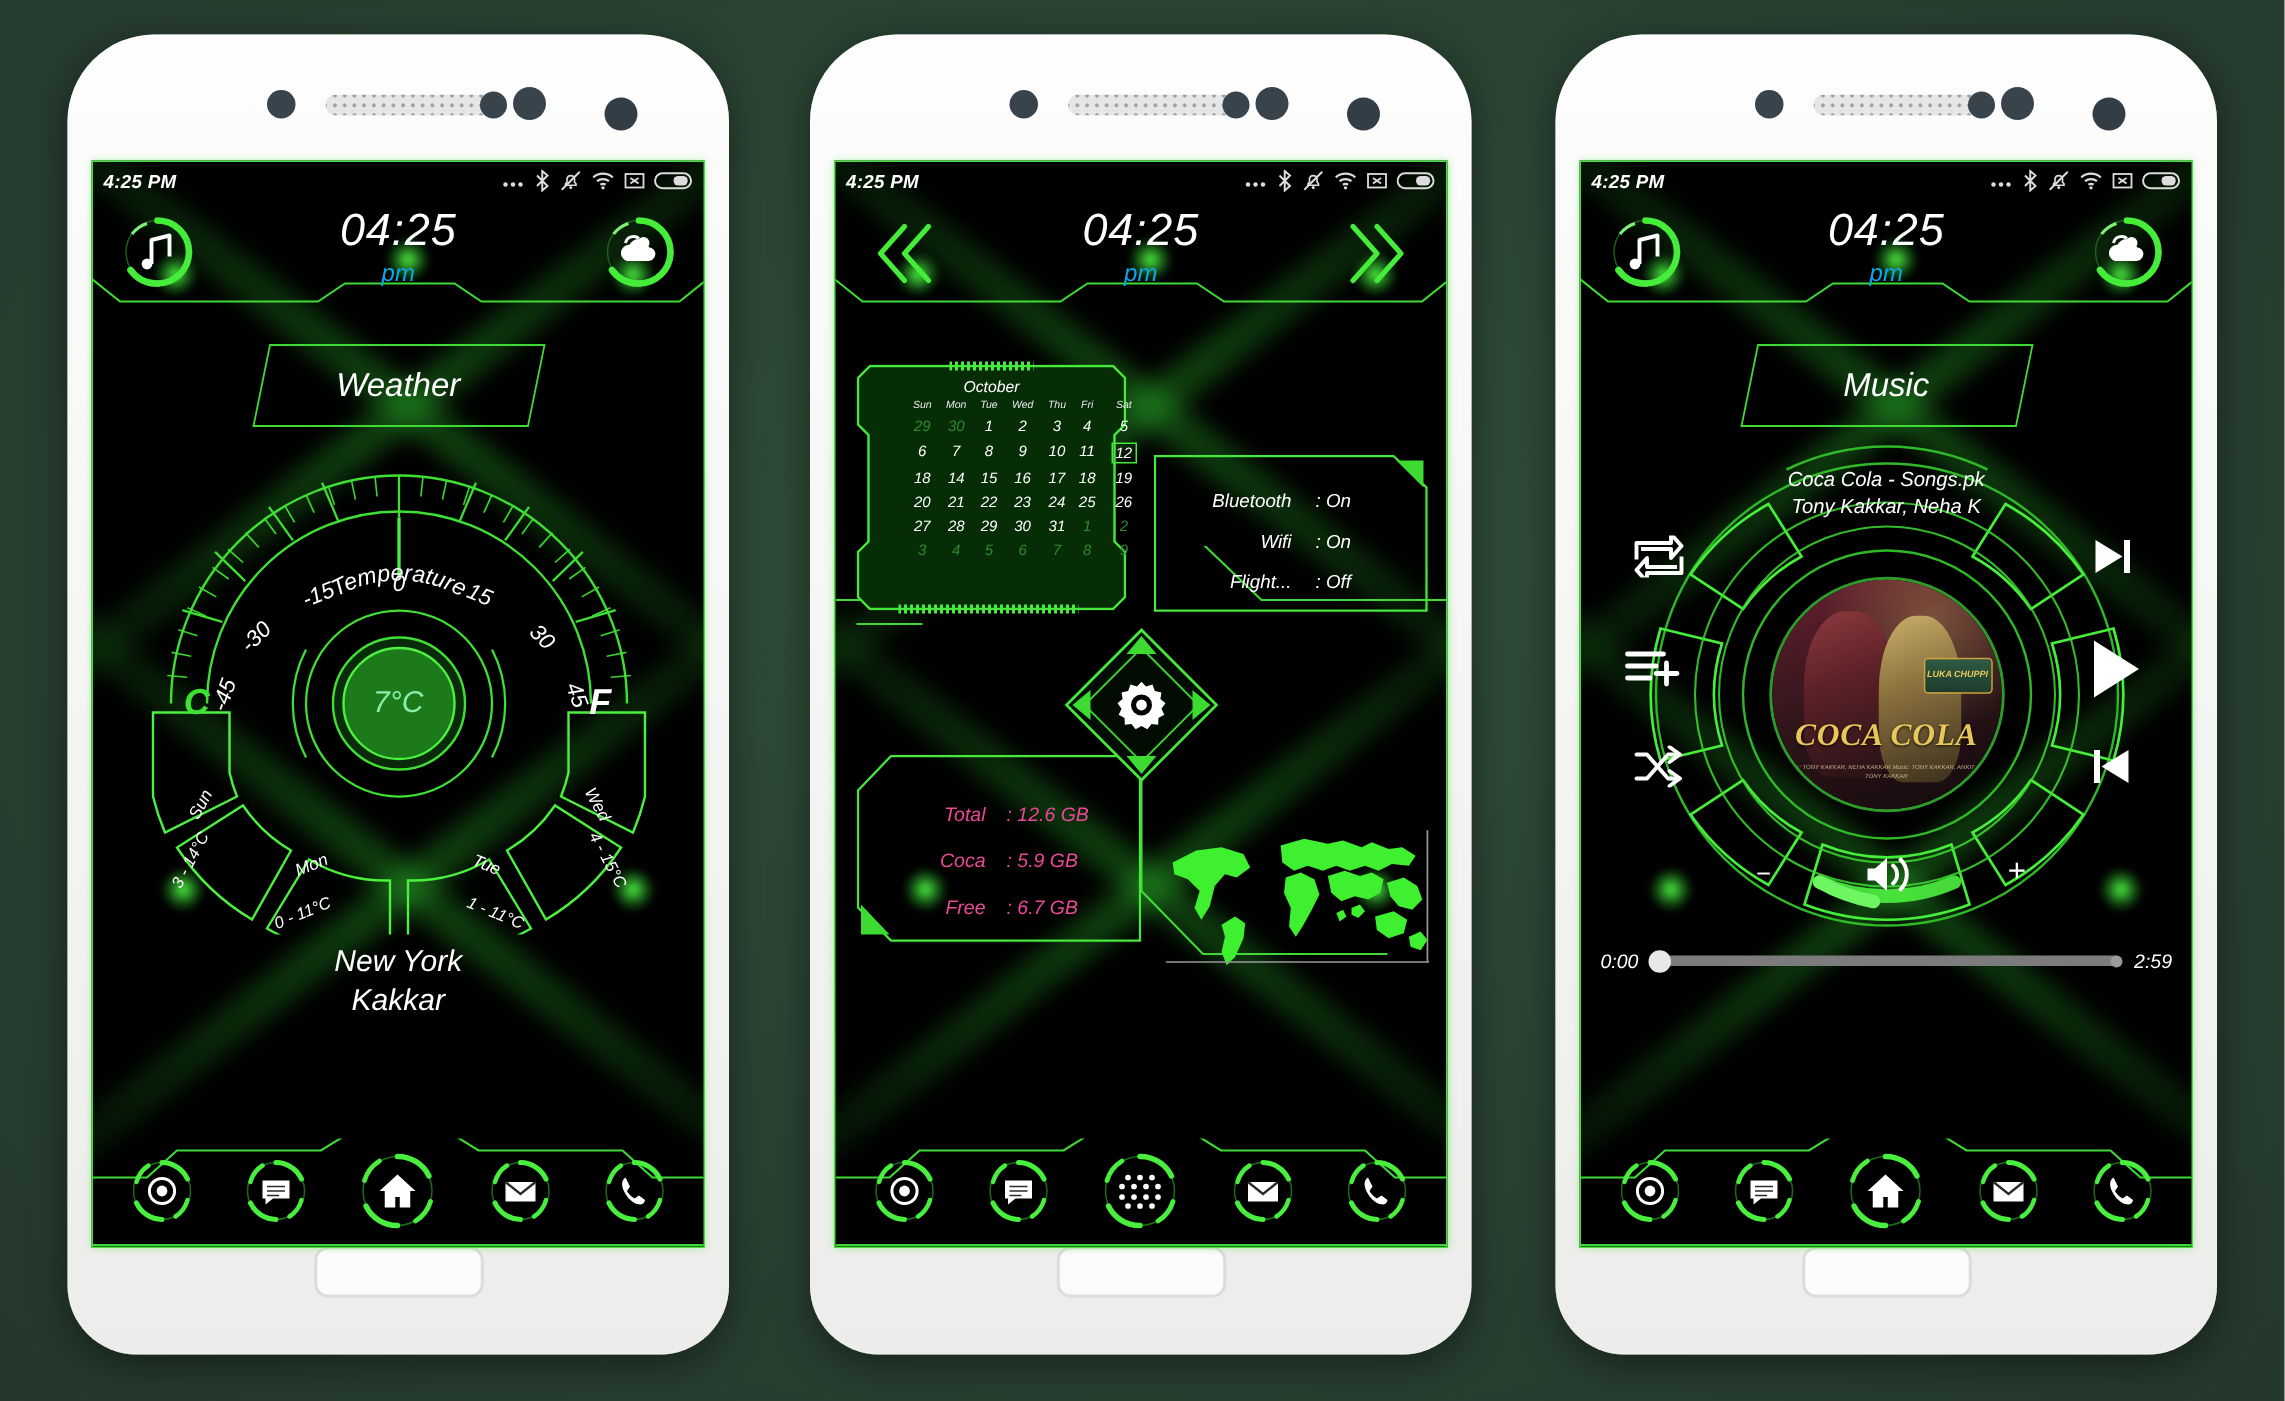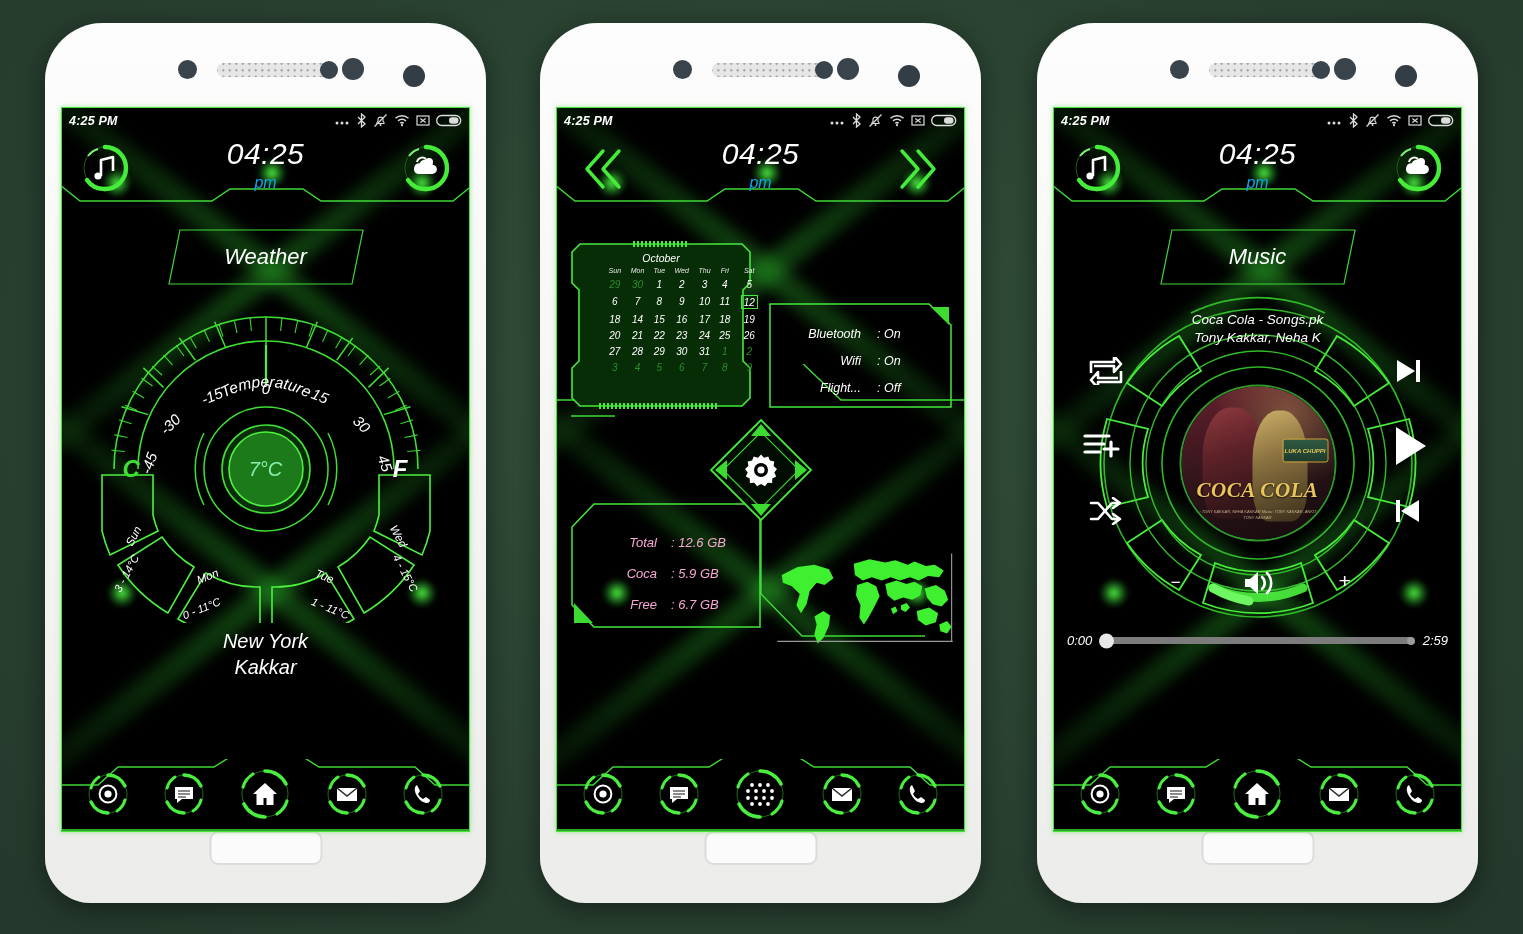--- a/index.html
+++ b/index.html
@@ -111,21 +111,21 @@
   .tg-v { width:64px; padding-left:16px; }
 
   
   .diamond { position:absolute; z-index:6; left:50%; top:310px; transform:translateX(-50%);
     width:104px; height:104px; }
 
   
   .storage { position:absolute; z-index:5; left:14px; top:395px; width:190px; height:125px; }
   .st-rows { position:absolute; inset:0; padding:16px 10px 0 0;
     display:flex; flex-direction:column; justify-content:space-evenly; }
-  .st-row { display:flex; color:#f9a8d4; font-size:13px; }
+  .st-row { display:flex; color:#ec4899; font-size:13px; }
   .st-k { width:86px; text-align:right; }
   .st-v { width:90px; padding-left:14px; }
 
   
   .mapbox { position:absolute; z-index:5; left:218px; top:440px; width:180px; height:100px; }
 
   
   .music-wrap { position:relative; z-index:5; width:390px; height:330px; margin:6px auto 0; }
   .music-wrap > svg { position:absolute; left:0; top:0; }
   .track { position:absolute; left:0; right:0; top:20px; text-align:center; color:#fff;

